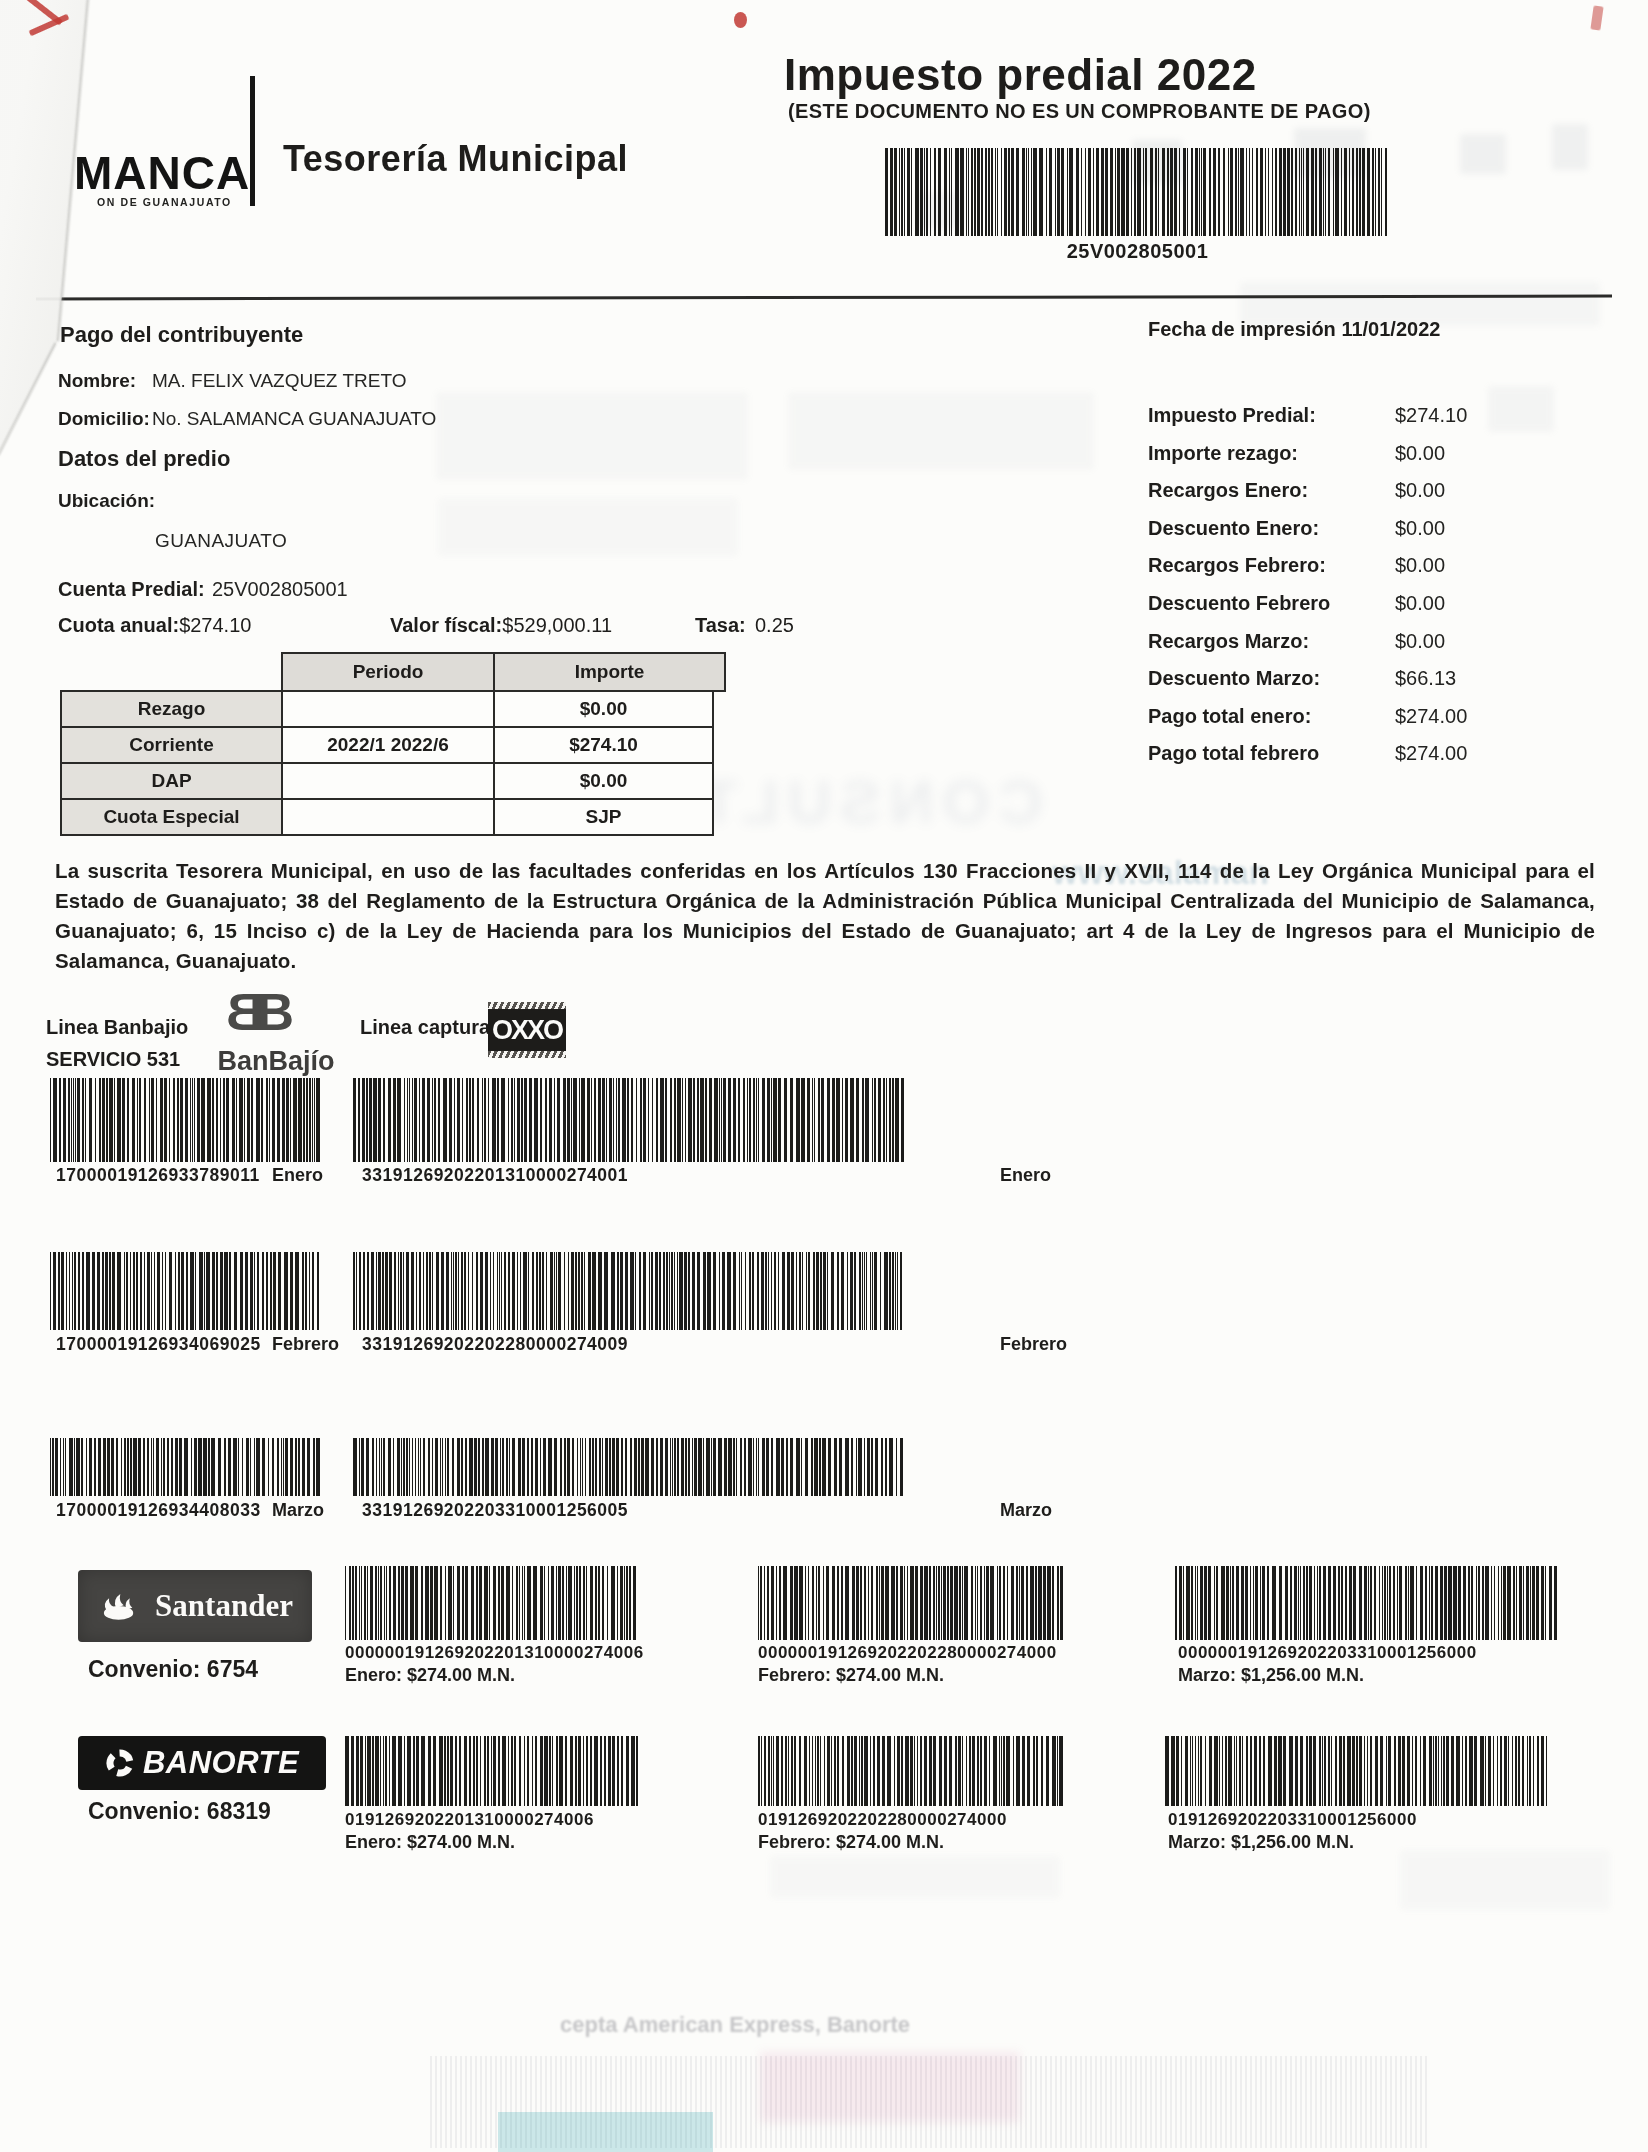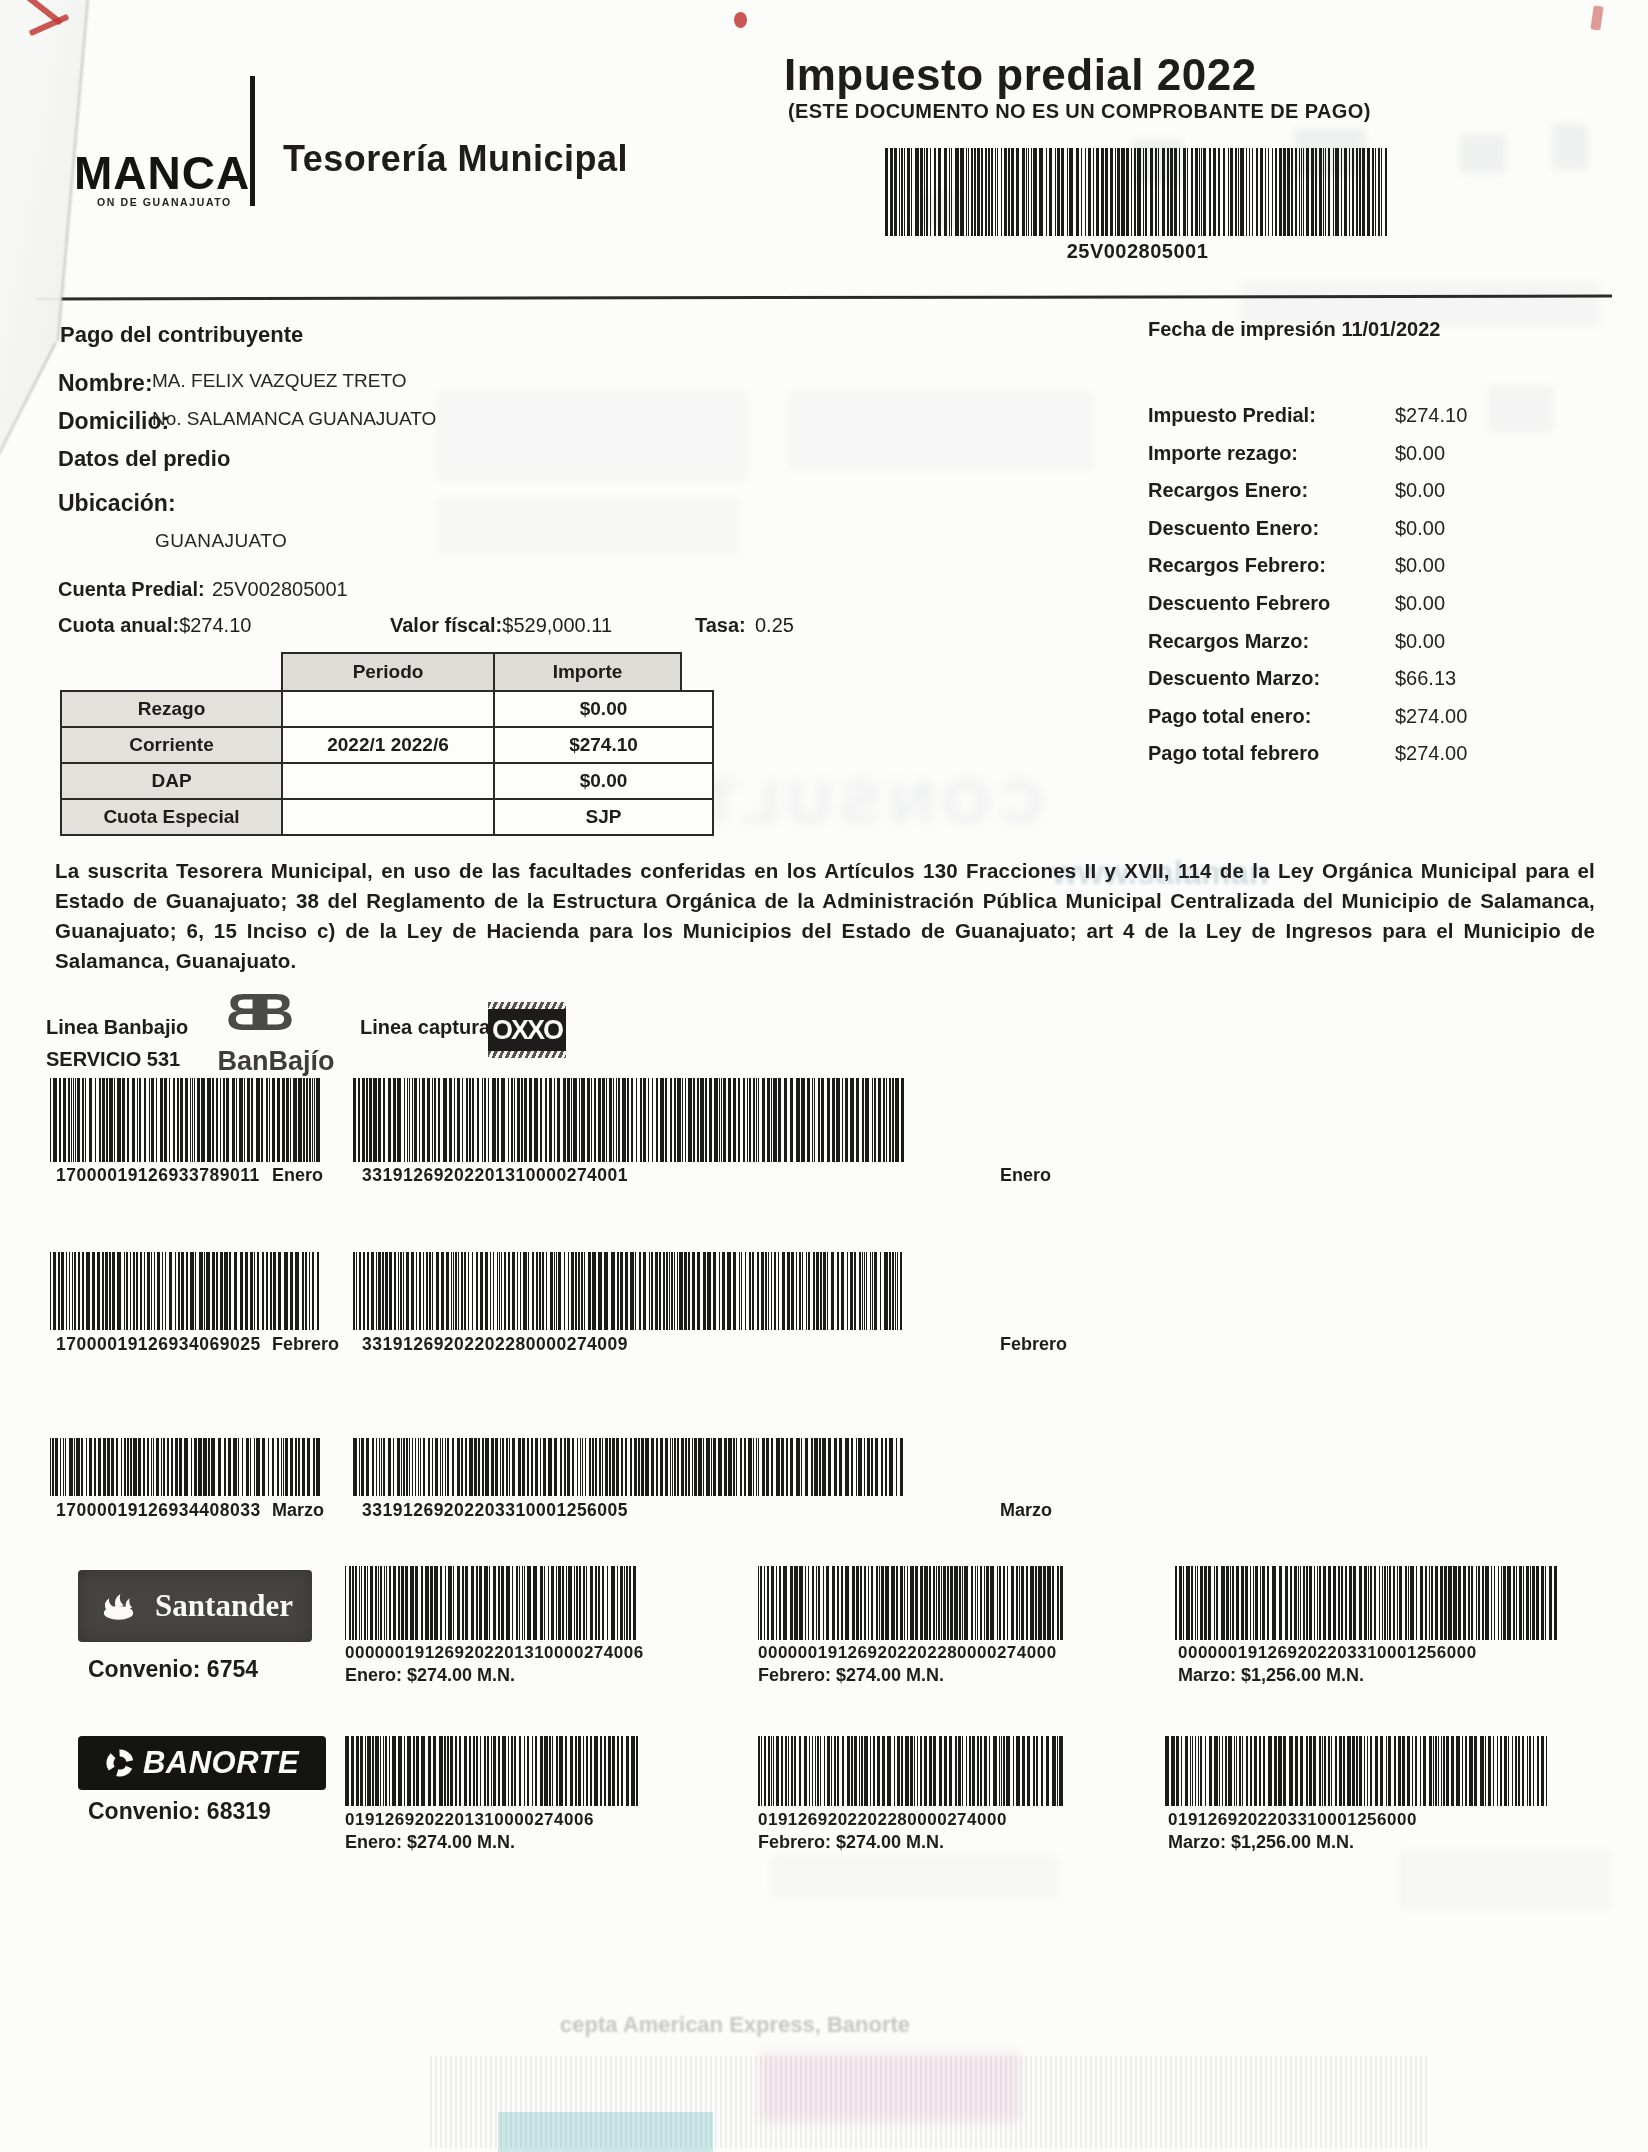--- a/index.html
+++ b/index.html
@@ -18,21 +18,21 @@
   
   .office{font-size:36px;font-weight:700;letter-spacing:.5px}
   .logo-main{font-size:46px;font-weight:800;letter-spacing:1px;color:#141413}
   .logo-sub{font-size:10.5px;font-weight:700;letter-spacing:1.6px;color:#232321}
   .vbar{width:5px;height:130px;background:#161615}
   .doc-title{font-size:44px;font-weight:700;letter-spacing:.5px}
   .doc-sub{font-size:20px;font-weight:700;letter-spacing:.4px}
   .rule{height:3px;background:#2b2b29}
   
   .sec-title{font-size:22px;font-weight:700}
-  .lbl{font-size:23px;font-weight:700}
+  .lbl{font-size:19px;font-weight:700}
   .val{font-size:19px;font-weight:400;color:#262624}
   .fiscal{font-size:20px;white-space:nowrap}
   
   .sumrow{position:relative;height:37.6px;width:470px}
   .sumrow .sl{font-size:20px;font-weight:700}
   .sumrow .sv{position:absolute;left:247px;top:0;font-size:20px;font-weight:400;color:#232321}
   
   .pt-h{position:absolute;height:40px;border:2px solid #2a2a28;background:#dedcd7;
         font-size:19px;font-weight:700;display:flex;align-items:center;justify-content:center}
   .pt-row{display:flex}
@@ -276,21 +276,21 @@
     <div class="sumrow"><span class="sl">Recargos Febrero:</span><span class="sv">$0.00</span></div>
     <div class="sumrow"><span class="sl">Descuento Febrero</span><span class="sv">$0.00</span></div>
     <div class="sumrow"><span class="sl">Recargos Marzo:</span><span class="sv">$0.00</span></div>
     <div class="sumrow"><span class="sl">Descuento Marzo:</span><span class="sv">$66.13</span></div>
     <div class="sumrow"><span class="sl">Pago total enero:</span><span class="sv">$274.00</span></div>
     <div class="sumrow"><span class="sl">Pago total febrero</span><span class="sv">$274.00</span></div>
   </div>
 
   <div class="abs" style="left:60px;top:652px;width:660px">
     <div class="pt-h" style="left:221px;top:0;width:214px">Periodo</div>
-    <div class="pt-h" style="left:433px;top:0;width:189px">Importe</div>
+    <div class="pt-h" style="left:433px;top:0;width:233px">Importe</div>
     <div class="abs" style="left:0;top:40px">
       <div class="pt-row">
         <div class="pt-c name">Rezago</div>
         <div class="pt-c per"></div>
         <div class="pt-c imp">$0.00</div>
       </div>
       <div class="pt-row">
         <div class="pt-c name">Corriente</div>
         <div class="pt-c per">2022/1 2022/6</div>
         <div class="pt-c imp">$274.10</div>

